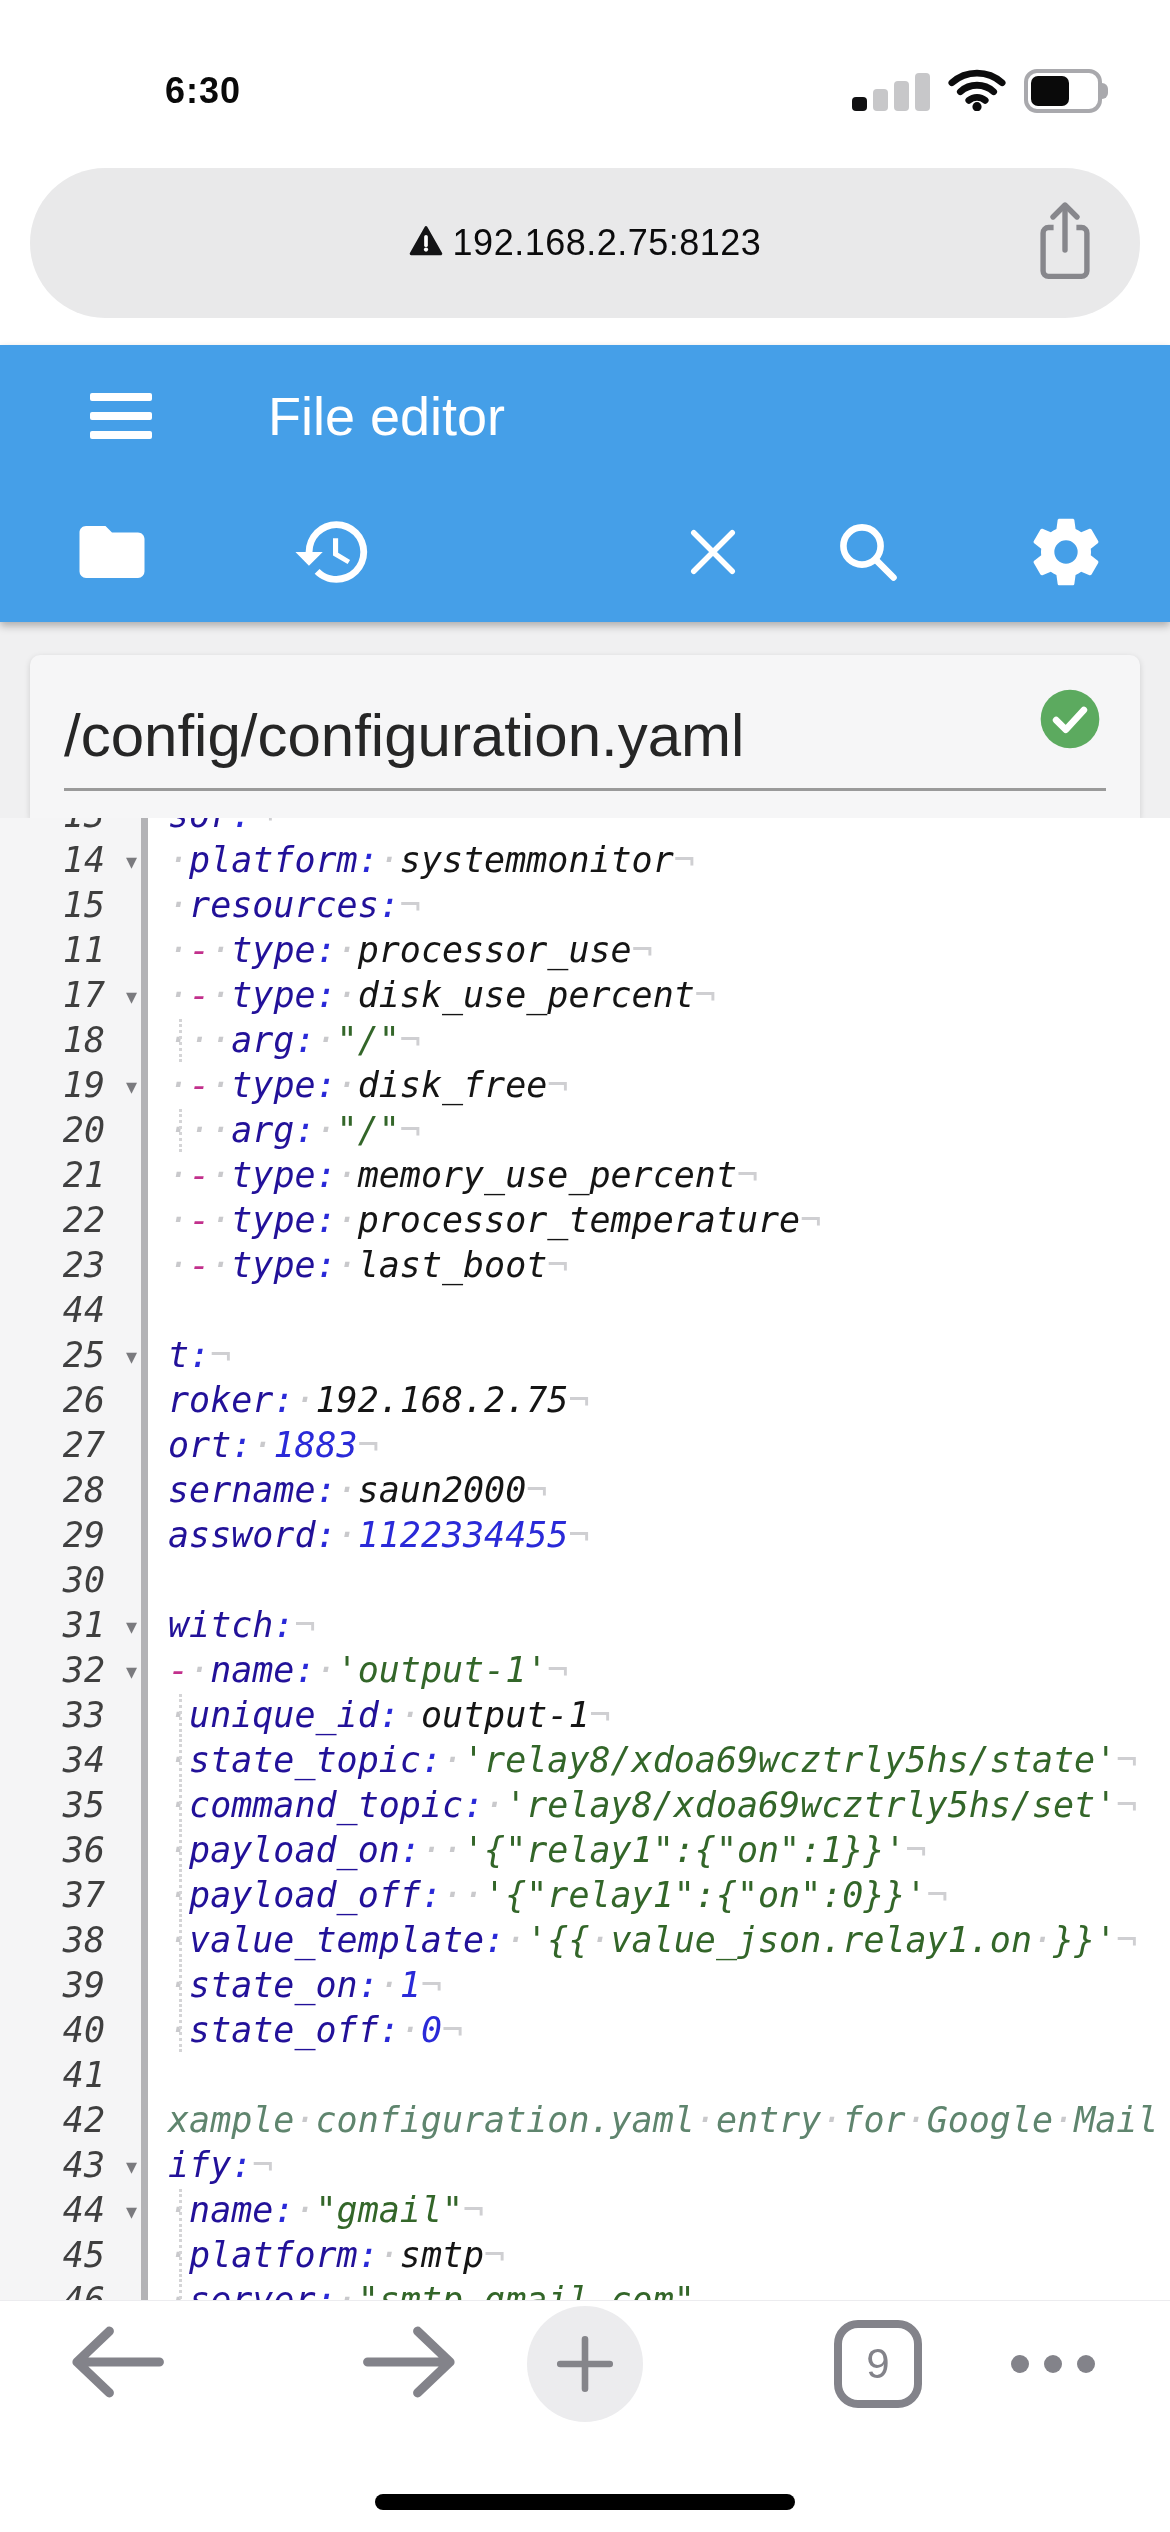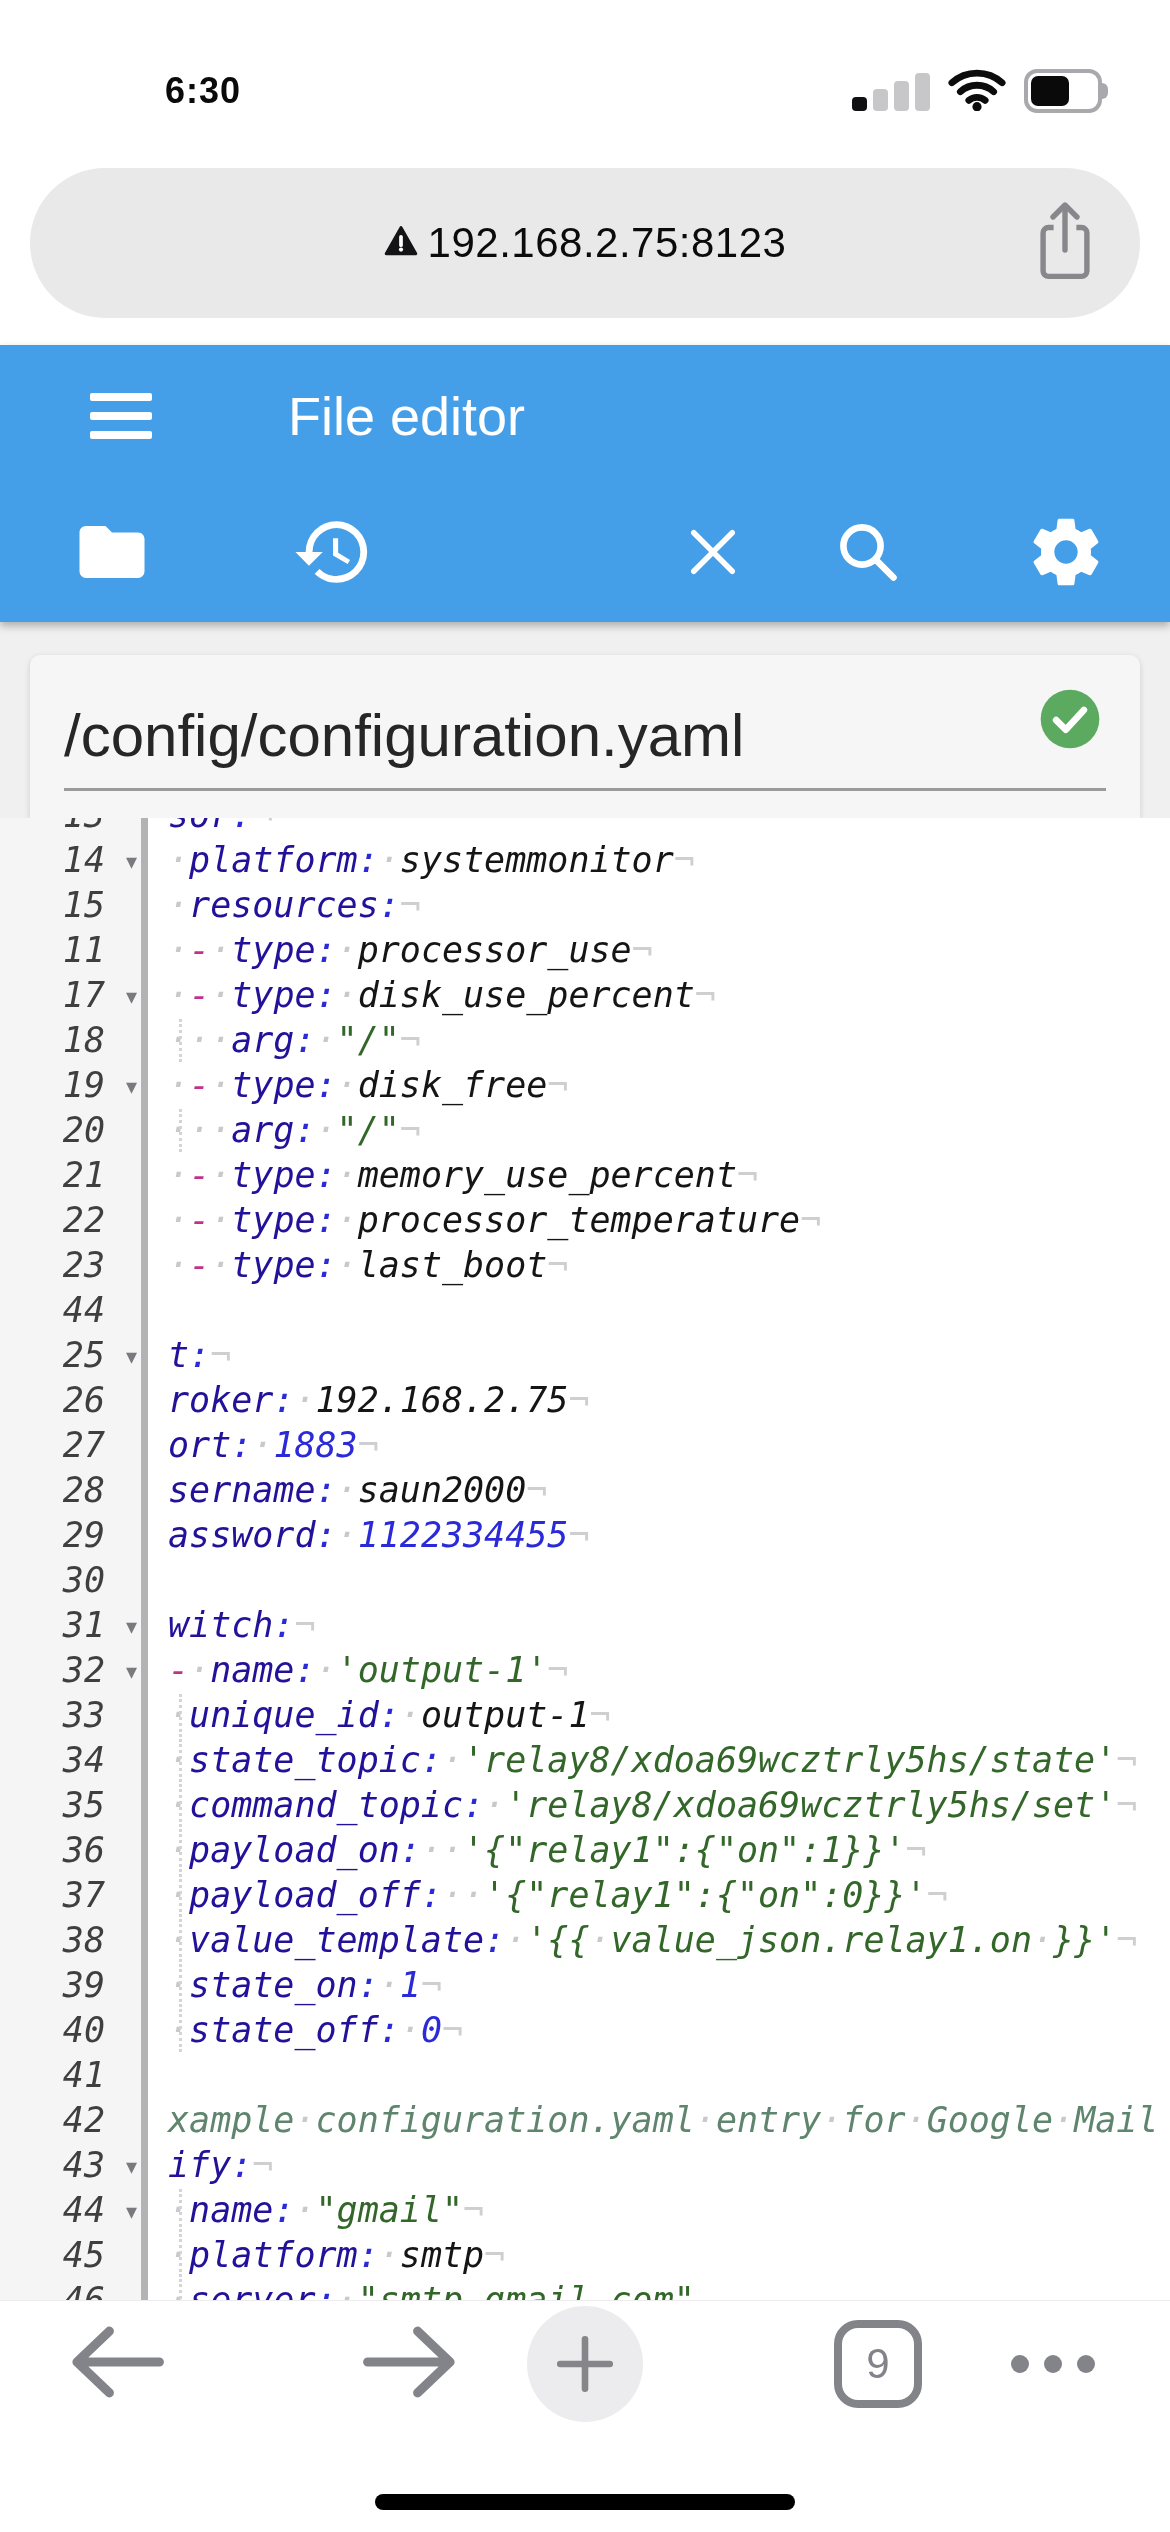--- a/index.html
+++ b/index.html
@@ -23,26 +23,26 @@
   .cell-bars i.on{background:#101012;}
   .battery{position:relative;width:88px;height:44px;}
   .battery .shell{position:absolute;left:0;top:0;width:78px;height:44px;border:4px solid #a9a9ad;border-radius:13px;}
   .battery .fill{position:absolute;left:7px;top:7px;width:38px;height:30px;border-radius:7px;background:#0a0a0a;}
   .battery .nub{position:absolute;right:4px;top:14px;width:6px;height:16px;background:#a9a9ad;border-radius:0 6px 6px 0;}
 
   
   .url-row{height:205px;background:#fff;display:flex;align-items:center;justify-content:center;}
   .url-pill{position:relative;width:1110px;height:150px;background:var(--url-pill-bg);border-radius:75px;display:flex;align-items:center;justify-content:center;}
   .url-center{display:flex;align-items:center;gap:10px;}
-  .url-text{font-size:42px;color:#0b0b0c;letter-spacing:0.5px;}
+  .url-text{font-size:36px;color:#0b0b0c;letter-spacing:0.5px;}
   .share-btn{position:absolute;right:42px;top:50%;transform:translateY(-50%);}
 
   
   .app-header{background:var(--header-blue);box-shadow:0 4px 8px rgba(0,0,0,.28);position:relative;z-index:3;}
-  .hdr-row1{height:141px;display:flex;align-items:center;gap:20px;}
+  .hdr-row1{height:141px;display:flex;align-items:center;}
   .menu-btn{margin-left:90px;width:62px;height:46px;display:flex;flex-direction:column;justify-content:space-between;}
   .menu-btn i{display:block;height:8px;border-radius:2px;background:#fff;}
   .hdr-title{margin-left:116px;font-size:54px;color:#fff;font-weight:400;}
   .hdr-row2{height:136px;position:relative;}
   .tb-icon{position:absolute;top:50%;transform:translate(-50%,-50%);}
 
   
   .content{background:var(--page-bg);padding-top:33px;position:relative;z-index:1;}
   .file-card{margin:0 30px;height:163px;background:var(--card-bg);border-radius:10px 10px 0 0;box-shadow:0 2px 6px rgba(0,0,0,.14);position:relative;}
   .file-path{position:absolute;left:34px;top:46px;font-size:60px;color:#262626;}

